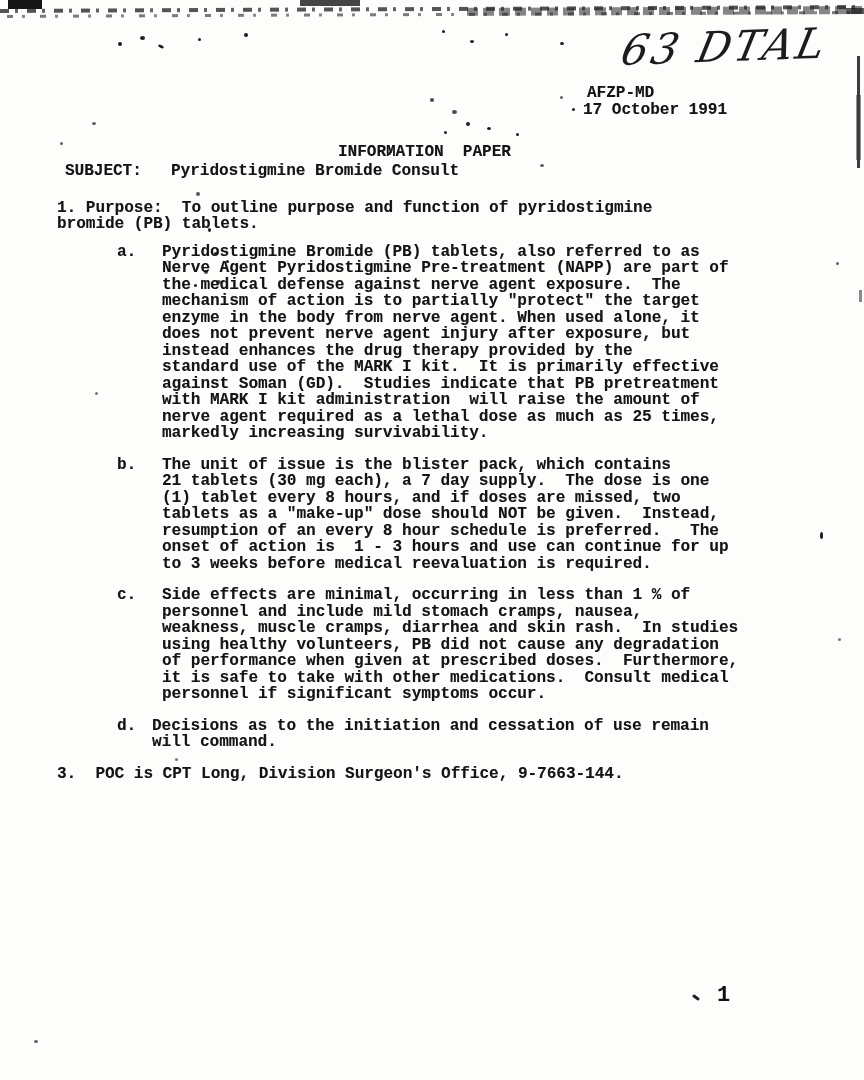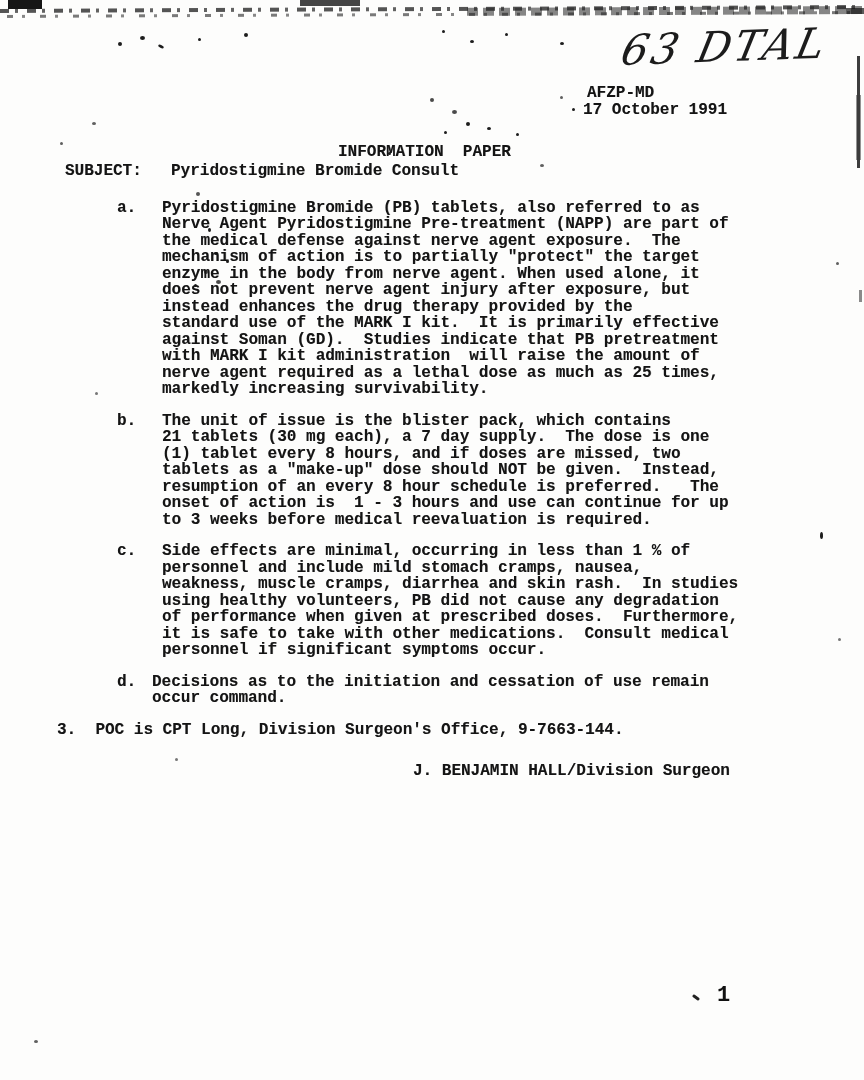--- a/index.html
+++ b/index.html
@@ -126,20 +126,22 @@
 
   <div class="doc-title typed ws-pre">INFORMATION  PAPER</div>
 
   <div class="content typed">
 
     <div class="subject-row">
       <span class="lbl">SUBJECT:</span>
       <span>Pyridostigmine Bromide Consult</span>
     </div>
 
+    <div class="para-purpose ws-pre">1. Purpose:  To outline purpose and function of pyridostigmine
+bromide (PB) tablets.</div>
 
 
     <div class="sub">
       <span class="marker">a.</span>
       <span class="ws-pre">Pyridostigmine Bromide (PB) tablets, also referred to as
 Nerve Agent Pyridostigmine Pre-treatment (NAPP) are part of
 the medical defense against nerve agent exposure.  The
 mechanism of action is to partially "protect" the target
 enzyme in the body from nerve agent. When used alone, it
 does not prevent nerve agent injury after exposure, but
@@ -169,24 +171,23 @@
 weakness, muscle cramps, diarrhea and skin rash.  In studies
 using healthy volunteers, PB did not cause any degradation
 of performance when given at prescribed doses.  Furthermore,
 it is safe to take with other medications.  Consult medical
 personnel if significant symptoms occur.</span>
     </div>
 
     <div class="sub sub-d">
       <span class="marker">d.</span>
       <span class="ws-pre">Decisions as to the initiation and cessation of use remain
-occur command.</span>
+will command.</span>
     </div>
 
     <div class="para-poc ws-pre">3.  POC is CPT Long, Division Surgeon's Office, 9-7663-144.</div>
 
-    <div class="signature">J. BENJAMIN HALL/Division Surgeon</div>
   </div>
 
   <div class="page-tick"></div>
   <div class="page-number">1</div>
 
 </div>
 
 </body></html>

